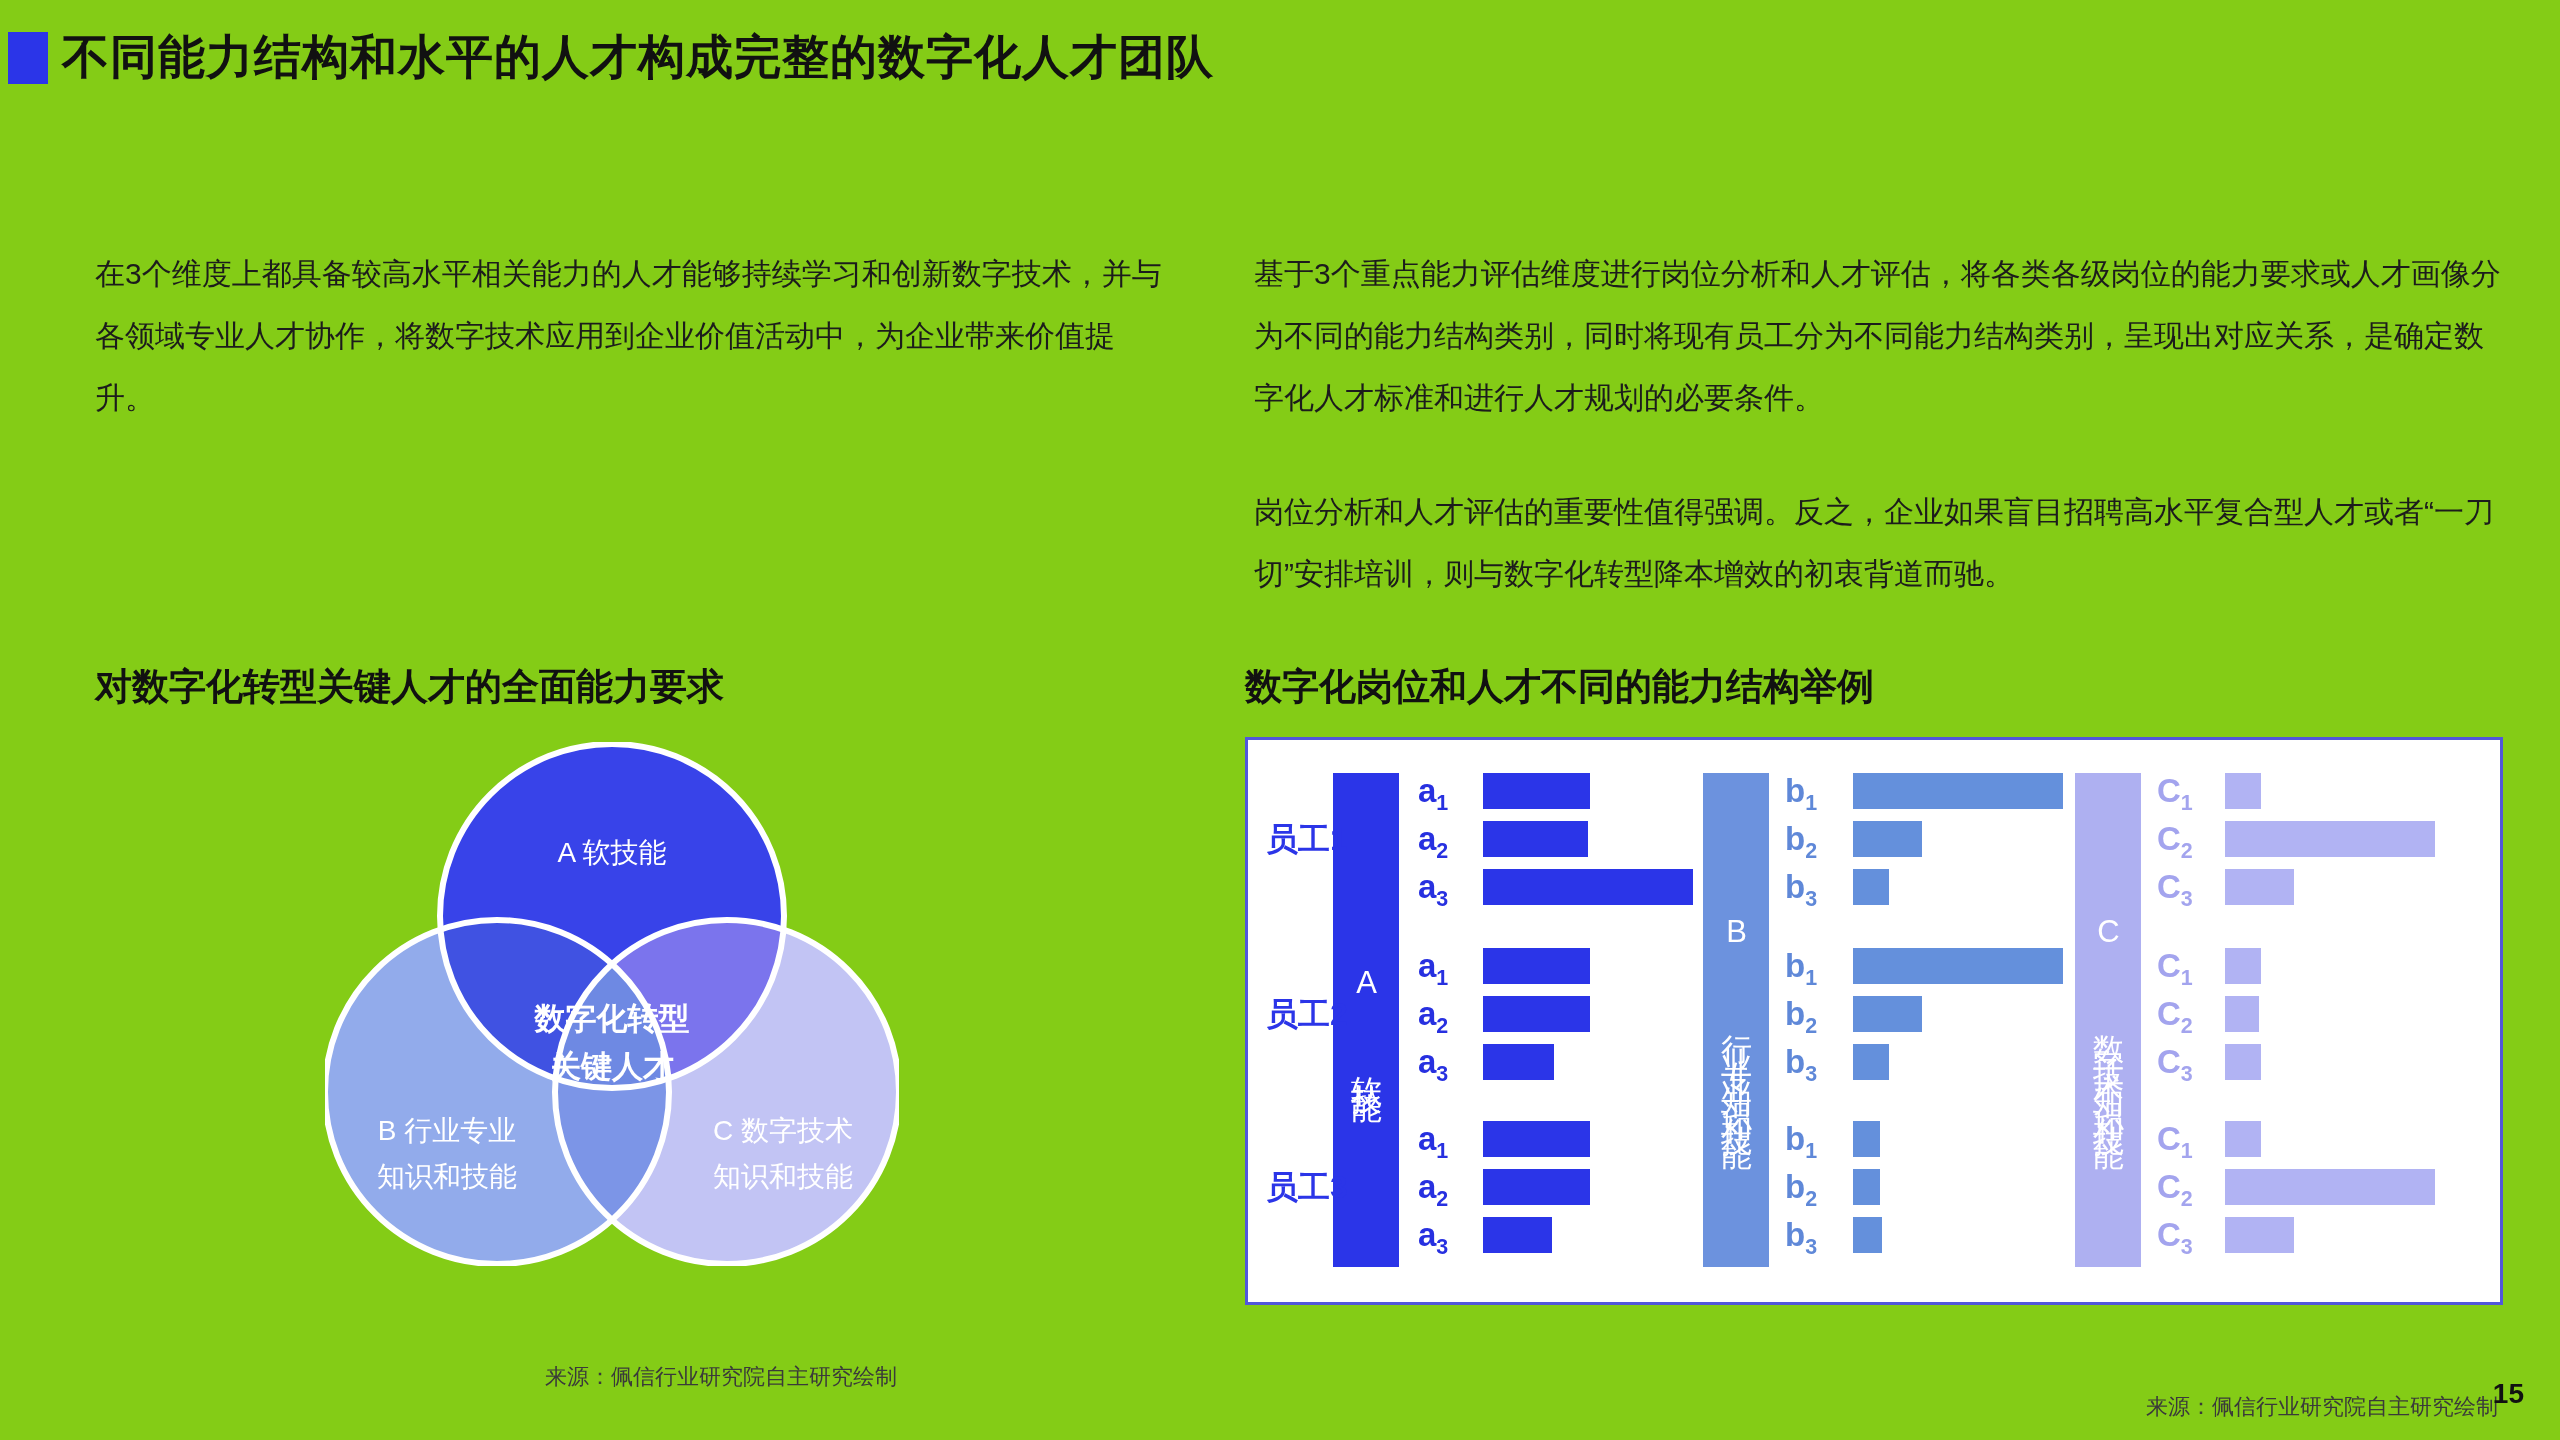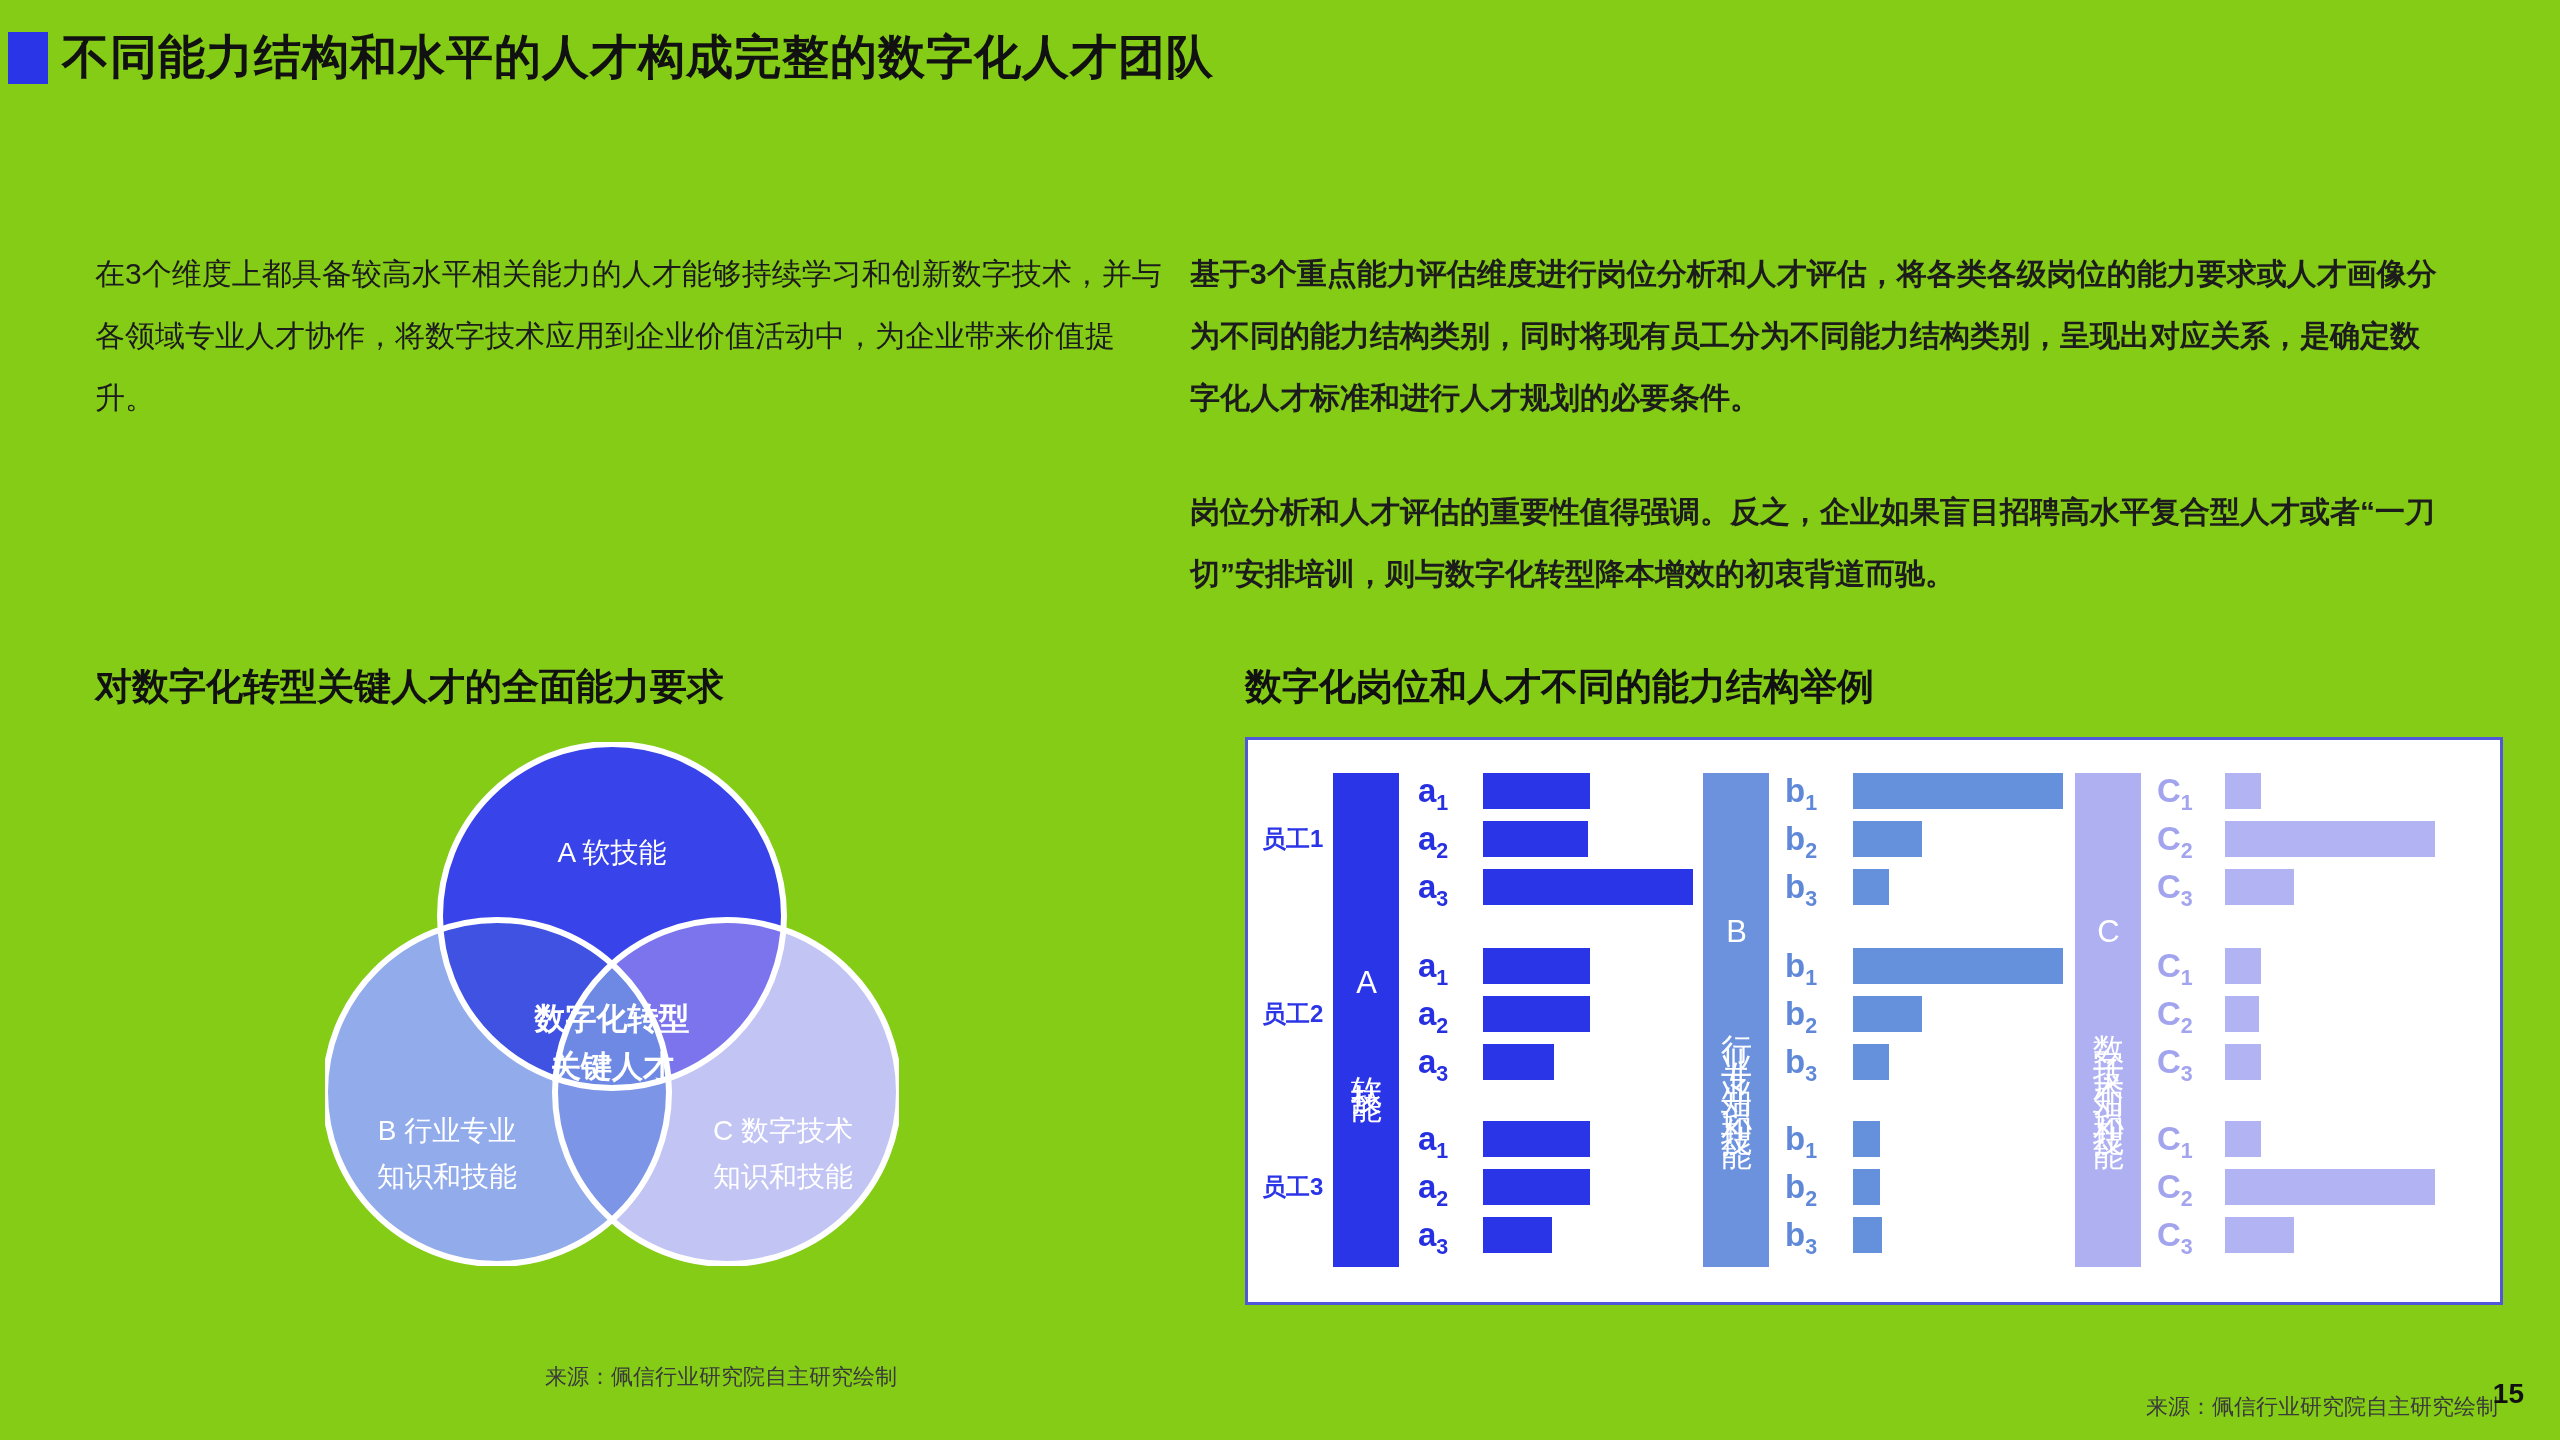--- a/index.html
+++ b/index.html
@@ -18,21 +18,21 @@
     position:relative; font-family:"DejaVu Serif", serif; font-style:italic; font-weight:700;
     font-size:54px; color:#26397E; line-height:1;
   }
   .logo-check { position:absolute; left:60%; top:-16px; }
   .logo-company { font-size:48px; font-weight:800; color:#1F3A85; letter-spacing:2px; line-height:1; }
   
   .intro { position:absolute; top:243px; font-size:30px; line-height:62px; color:#1c1c1c; }
   .intro p { margin:0; }
   .intro p + p { margin-top:52px; }
   .intro-left  { left:95px;  width:1070px; }
-  .intro-right { left:1190px; width:1255px;font-weight:bold; }
+  .intro-right { left:1254px; width:1255px; }
   
   .chart-title { position:absolute; top:662px; font-size:37px; font-weight:700; color:#111; }
   .chart-title-left  { left:95px;  width:1070px; }
   .chart-title-right { left:1245px; width:1260px; }
   
   .venn-wrap { position:absolute; left:325px; top:742px; width:574px; height:524px; }
   .venn-wrap svg { display:block; width:100%; height:100%; }
   .venn-label { fill:#ffffff; font-size:28px; font-family:"Liberation Sans", sans-serif; }
   .venn-center-label { fill:#ffffff; font-size:31px; font-weight:700; font-family:"Liberation Sans", sans-serif; }
   
@@ -49,21 +49,21 @@
     position:absolute; top:33px; width:66px; height:494px;
     display:flex; align-items:center; justify-content:center;
     writing-mode:vertical-rl; text-orientation:upright;
     color:#ffffff; font-weight:400;
   }
   .strip-a { left:85px;  font-size:31px; letter-spacing:8px; }
   .strip-b { left:455px; font-size:31px; letter-spacing:13px; }
   .strip-c { left:827px; font-size:31px; letter-spacing:13px; }
   .employee-label {
     position:absolute; left:14px; width:90px; height:36px; line-height:36px;
-    text-align:left; font-size:24px; font-weight:700;
+    text-align:center; font-size:32px; font-weight:700;
   }
   .bar-label {
     position:absolute; width:58px; height:36px; line-height:36px;
     text-align:left; font-size:33px; font-weight:700;
   }
   .bar-label sub { font-size:65%; }
   .hbar { position:absolute; height:36px; }
 </style>
 </head>
 <body>

